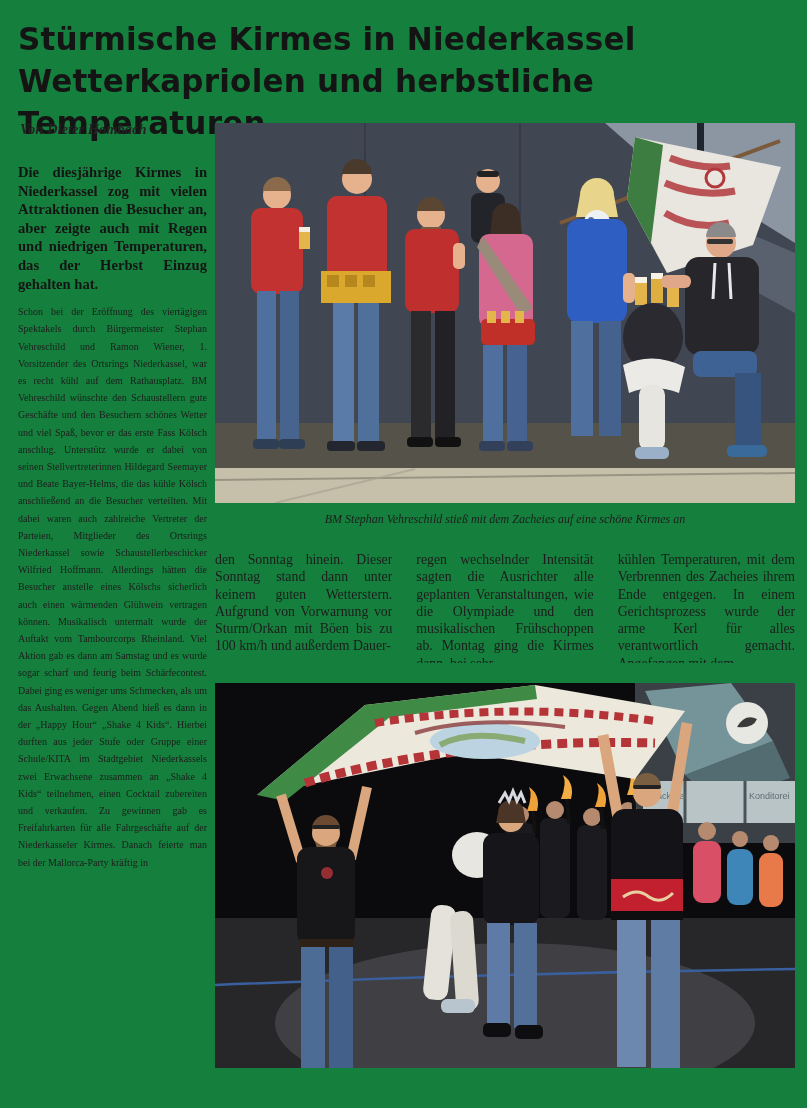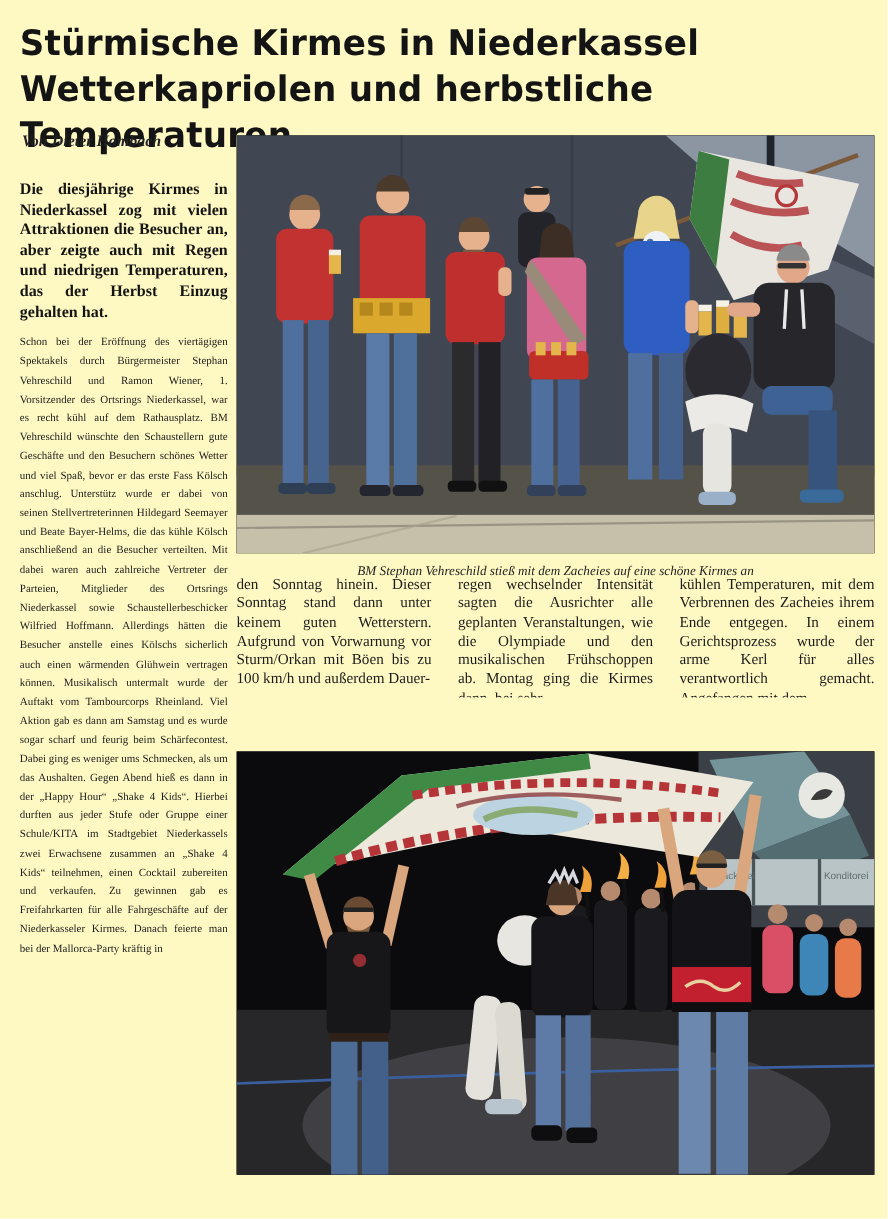--- a/index.html
+++ b/index.html
@@ -1,17 +1,17 @@
 <!DOCTYPE html>
 <html lang="de"><head>
 <meta charset="utf-8">
 <style>
   html,body{margin:0;padding:0;background:#ffffff;}
   .page{
-    position:relative;width:807px;height:1108px;background:#fef9c3;
+    position:relative;width:807px;height:1108px;background:#15803d;
     font-family:"Liberation Serif", serif;color:#1a1a1a;overflow:hidden;
   }
   .headline{
     position:absolute;left:18px;top:18px;width:760px;
     font-family:"DejaVu Sans", sans-serif;font-weight:800;color:#141414;
     font-size:32px;line-height:42px;letter-spacing:0.2px;
     transform:scaleX(0.97);transform-origin:left top;
   }
   .byline{
     position:absolute;left:20px;top:121px;
@@ -31,21 +31,21 @@
   .photo1{top:123px;height:380px;}
   .photo2{top:683px;height:385px;}
   .photo svg{display:block;}
   .caption{
     position:absolute;left:215px;width:580px;text-align:center;
     font-style:italic;font-size:12px;color:#1c1c1c;
   }
   .caption1{top:512px;}
   .caption2{top:1107px;}
   .midcols{
-    position:absolute;left:215px;top:522px;width:580px;height:112px;
+    position:absolute;left:215px;top:551px;width:580px;height:112px;
     display:flex;gap:24px;
   }
   .midcol{
     flex:1 1 0;font-size:13.8px;line-height:17.3px;text-align:justify;
     overflow:hidden;color:#1c1c1c;
   }
 </style>
 </head>
 <body>
 

